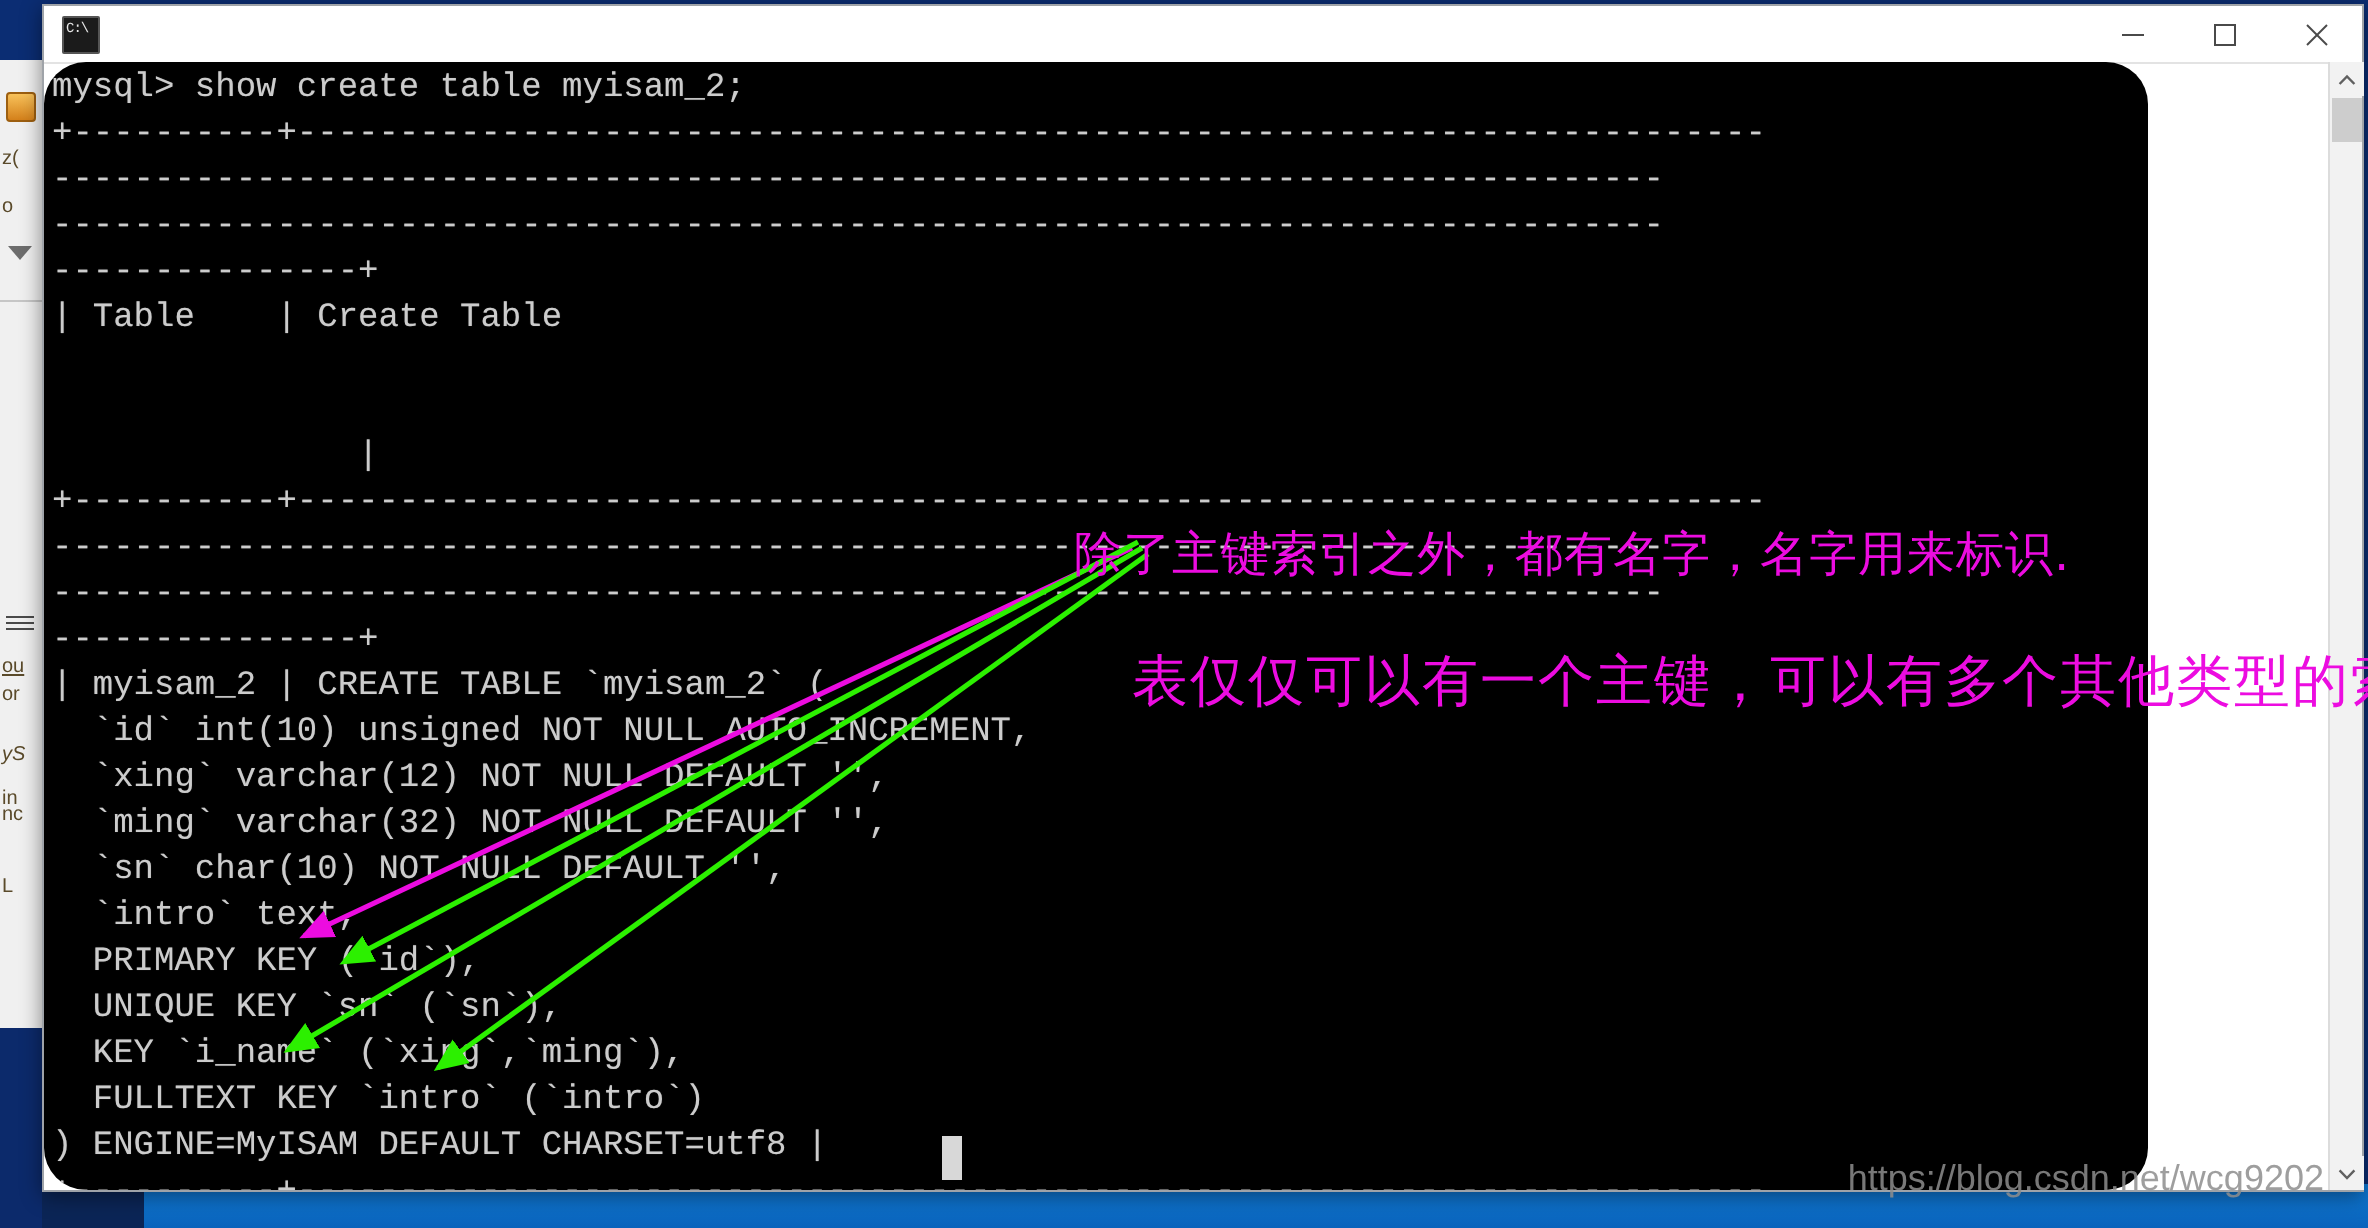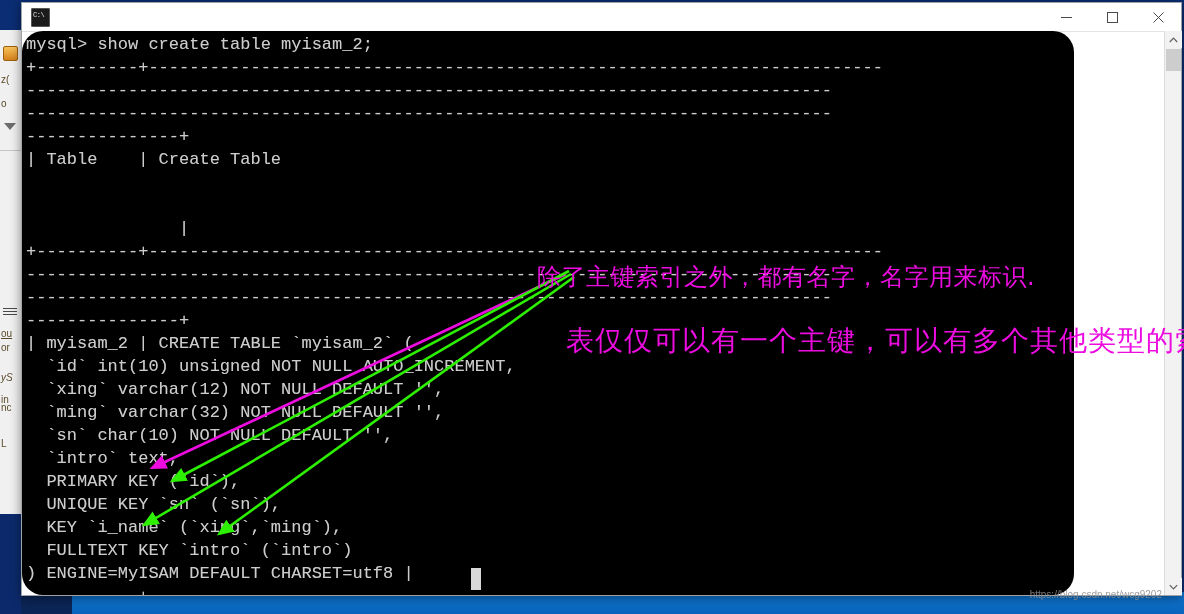--- a/index.html
+++ b/index.html
@@ -216,21 +216,21 @@
     left: 566px; top: 322px;
     font-size: 28px;
     letter-spacing: 1px;
   }
 
   
   #watermark {
     position: absolute;
     right: 22px; bottom: 14px;
     color: #8e8e8e;
-    font-size: 10px;
+    font-size: 18px;
     font-family: "Liberation Sans", sans-serif;
     opacity: .85;
     white-space: nowrap;
   }
 </style>
 </head>
 <body>
 
 <div id="root">
 

